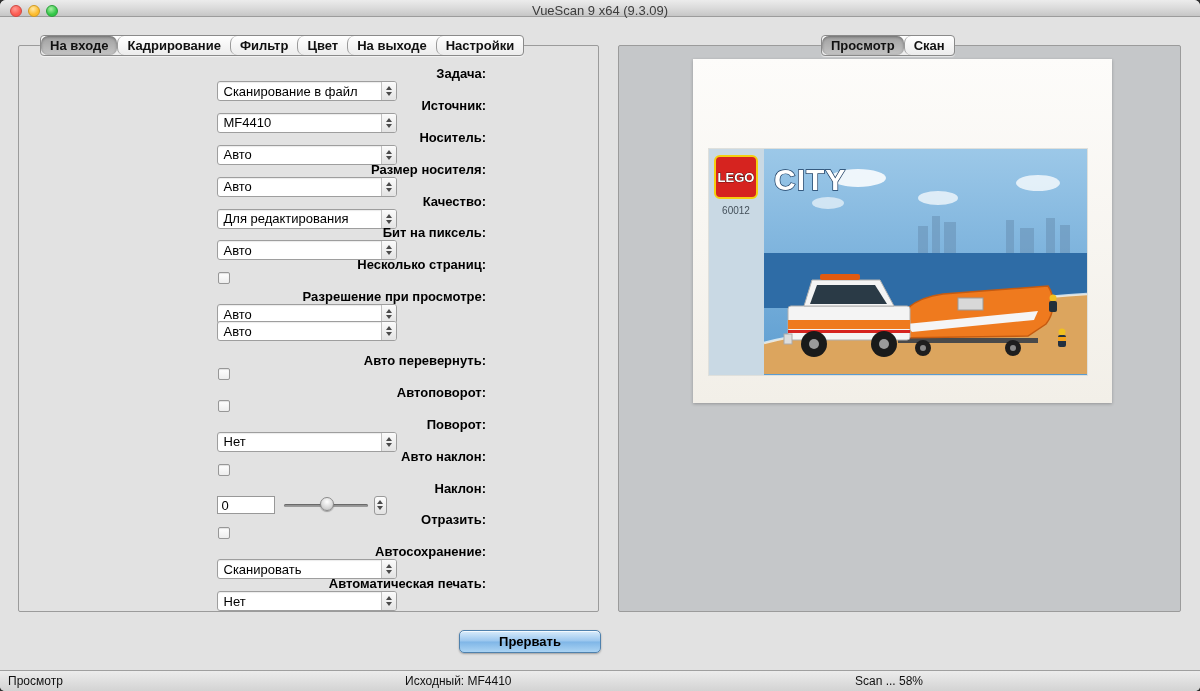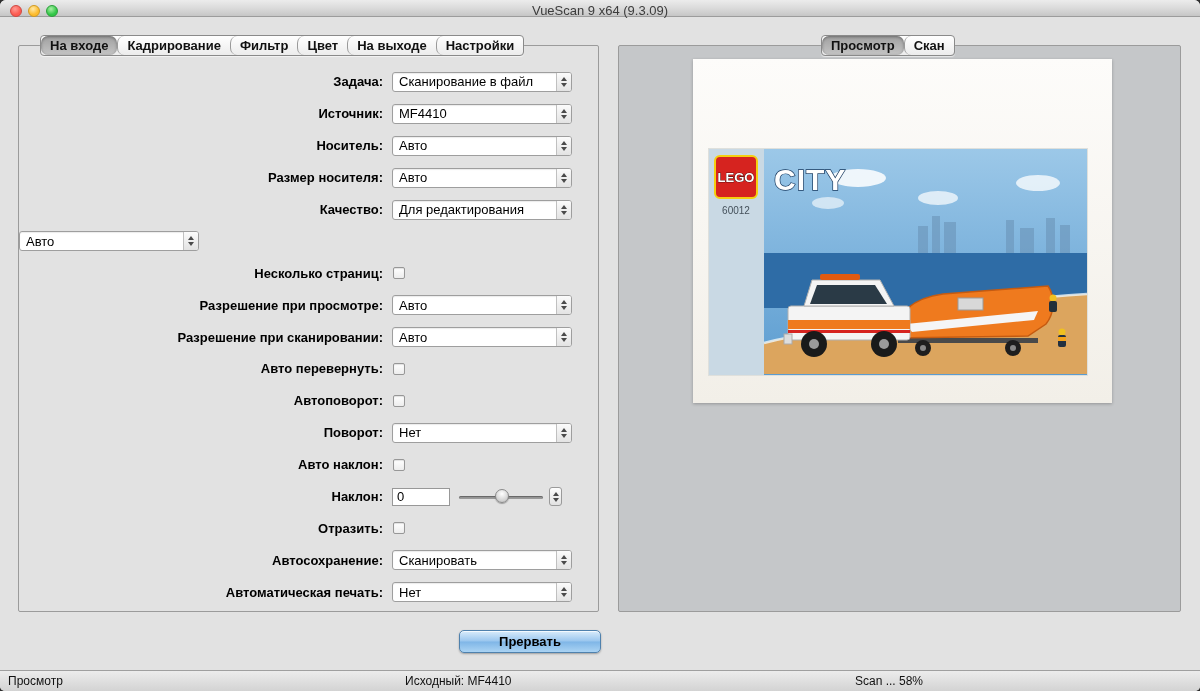--- a/index.html
+++ b/index.html
@@ -31,21 +31,21 @@
   .left-seg { left:21px; }
   .right-seg { left:202px; }
   .tab { padding:0 9px; display:flex; align-items:center; font-size:13px; font-weight:bold; color:#111;
     cursor:default; white-space:nowrap;border-radius:7px; }
   .tab + .tab { border-left:1px solid #9a9a9a; }
   .tab.active { background:linear-gradient(#a0a0a0,#c4c4c4);
     box-shadow:inset 0 1px 3px rgba(0,0,0,.35); }
 
   
   .form { position:absolute; top:20px; left:0; right:0; }
-  .row { height:31.9px; display:flex; align-items:center; }
+  .row { height:31.9px; display:flex; align-items:center;flex-direction:column; }
   .lbl { width:373px; flex:none; text-align:right; padding-right:9px;
     font-size:13px; font-weight:bold; color:#000; white-space:nowrap; }
   .ctl { flex:none; width:184px; display:flex; align-items:center; }
 
   .combo { width:180px; height:20px; background:#fff; border:1px solid #9e9e9e; border-radius:3px;
     display:flex; align-items:center; font-size:13px; overflow:hidden;
     box-shadow:inset 0 1px 1px rgba(0,0,0,.08); }
   .combo .txt { flex:1; padding:0 6px; white-space:nowrap; overflow:hidden; color:#000; }
   .combo .arrows { width:15px; align-self:stretch; flex:none; border-left:1px solid #c0c0c0;
     display:flex; flex-direction:column; align-items:center; justify-content:center; gap:2px;
@@ -173,20 +173,21 @@
             <span class="txt">Для редактирования</span>
             <span class="arrows">
                   <i class="t-up"></i>
                   <i class="t-down"></i>
                 </span>
           </div>
             </div>
         </div>
 
         <div class="row">
+          <span class="lbl">Бит на пиксель:</span>
           <div class="ctl">
               <div class="combo">
             <span class="txt">Авто</span>
             <span class="arrows">
                   <i class="t-up"></i>
                   <i class="t-down"></i>
                 </span>
           </div>
             </div>
         </div>
@@ -205,21 +206,20 @@
             <span class="txt">Авто</span>
             <span class="arrows">
                   <i class="t-up"></i>
                   <i class="t-down"></i>
                 </span>
           </div>
             </div>
         </div>
 
         <div class="row">
-          <span class="lbl">Разрешение при сканировании:</span>
           <div class="ctl">
               <div class="combo">
             <span class="txt">Авто</span>
             <span class="arrows">
                   <i class="t-up"></i>
                   <i class="t-down"></i>
                 </span>
           </div>
             </div>
         </div>

